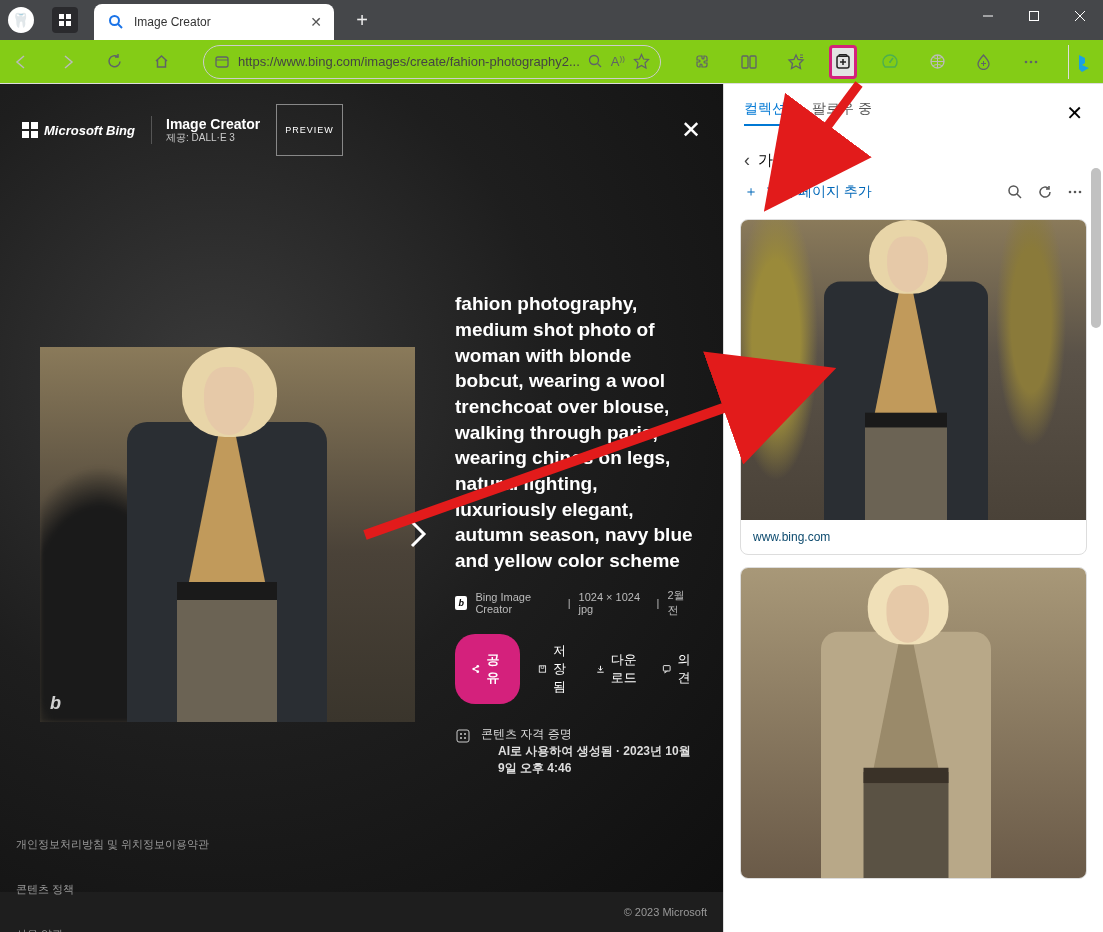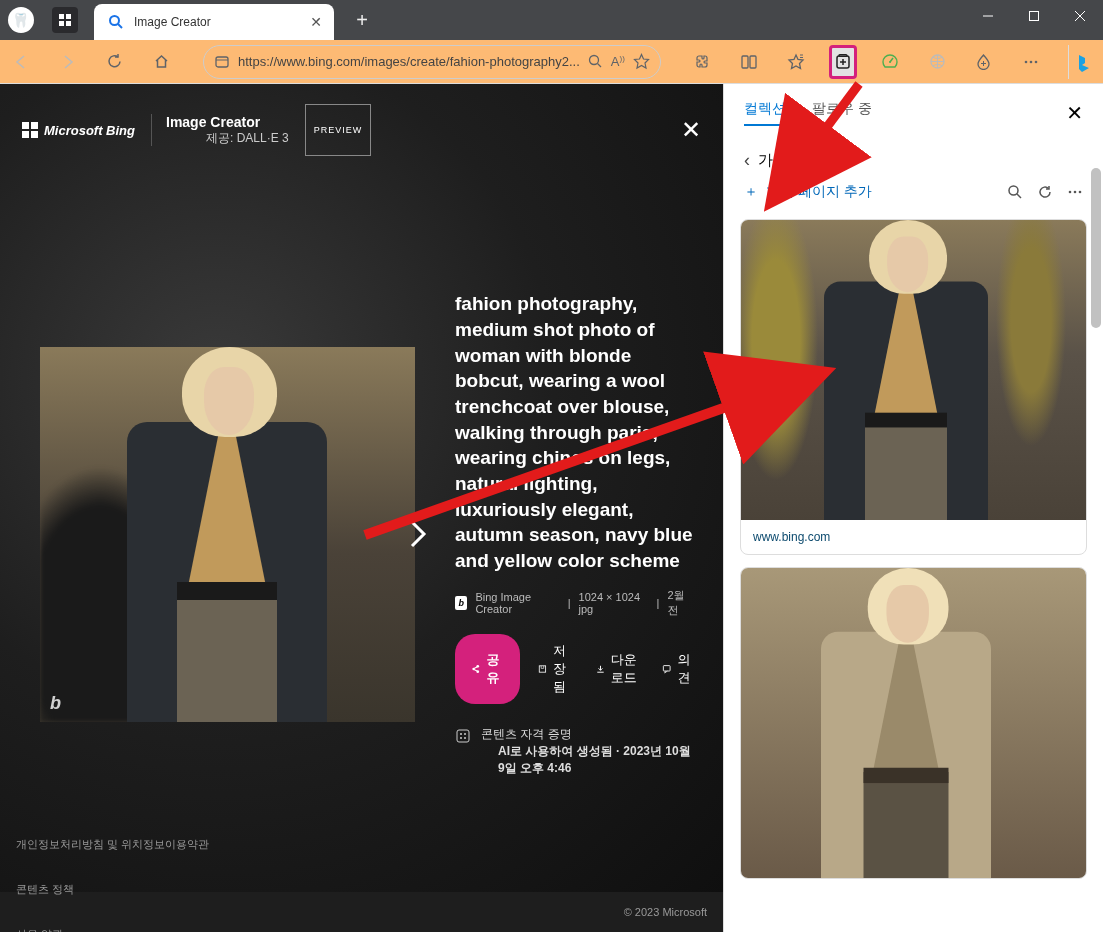--- a/index.html
+++ b/index.html
@@ -12,41 +12,41 @@
     .workspace-icon { width: 26px; height: 26px; background: #2a2a2d; border-radius: 4px; display: flex; align-items: center; justify-content: center; color: #fff; margin-left: 10px; }
     .tab { height: 36px; background: #fff; border-radius: 8px 8px 0 0; display: flex; align-items: center; gap: 10px; padding: 0 12px 0 14px; margin-top: 4px; margin-left: 8px; min-width: 240px; }
     .tab-favicon { width: 16px; height: 16px; color: #1a73e8; }
     .tab-title { font-size: 12px; color: #333; flex: 1; }
     .tab-close { font-size: 14px; color: #555; }
     .newtab { width: 32px; height: 32px; display: flex; align-items: center; justify-content: center; color: #eee; font-size: 20px; margin-left: 4px; }
     .window-controls { position: absolute; right: 0; top: 0; display: flex; }
     .wc { width: 46px; height: 32px; display: flex; align-items: center; justify-content: center; color: #fff; }
 
     
-    .toolbar { height: 44px; background: #fdba74; display: flex; align-items: center; padding: 0 8px; gap: 20px; border-bottom: 1px solid #ddd; }
+    .toolbar { height: 44px; background: #84cc16; display: flex; align-items: center; padding: 0 8px; gap: 20px; border-bottom: 1px solid #ddd; }
     .tbtn { width: 34px; height: 34px; display: flex; align-items: center; justify-content: center; color: #5f6368; border-radius: 4px; }
     .tbtn.disabled { color: #bbb; }
     .addressbar { flex: 1; height: 34px; border: 1px solid #ccc; border-radius: 17px; display: flex; align-items: center; padding: 0 10px; gap: 8px; margin: 0 8px; }
     .url { font-size: 13px; color: #444; flex: 1; white-space: nowrap; overflow: hidden; text-overflow: ellipsis; }
     .collections-btn { border: 3px solid #d4217c; background: #e3e3e3; border-radius: 4px; }
     .copilot { width: 34px; height: 34px; display: flex; align-items: center; justify-content: center; border-left: 1px solid #ddd; margin-left: 4px; }
 
     
     .content { display: flex; height: calc(932px - 84px); }
 
     
     .creator { flex: 1; background: radial-gradient(circle at 30% 35%, #3a3a3a 0%, #1e1e1e 45%, #0e0e0e 100%); color: #fff; position: relative; display: flex; flex-direction: column; }
     .creator-header { display: flex; align-items: center; justify-content: space-between; padding: 20px 22px; }
     .brand { display: flex; align-items: center; gap: 16px; }
     .ms-bing { display: flex; align-items: center; gap: 6px; font-size: 13px; font-weight: 600; font-style: italic; }
     .ms-grid { display: grid; grid-template-columns: 7px 7px; grid-template-rows: 7px 7px; gap: 2px; }
     .ms-grid span { background: #fff; }
     .ic-block { border-left: 1px solid #555; padding-left: 14px; line-height: 1.2; }
     .ic-title { font-size: 14px; font-weight: 600; }
-    .ic-sub { font-size: 12px; color: #ccc; margin-left: 40px; }
+    .ic-sub { font-size: 10px; color: #ccc; }
     .preview-badge { border: 1px solid #888; font-size: 9px; padding: 20px 8px; letter-spacing: 1px; }
     .close-x { font-size: 24px; font-weight: 300; }
 
     .creator-body { flex: 1; display: flex; align-items: center; gap: 40px; padding: 0 20px 0 40px; position: relative; }
     .gen-image { width: 375px; height: 375px; background: linear-gradient(180deg, #8a7a5a 0%, #4a4238 55%, #3a352c 100%); position: relative; overflow: hidden; }
     .gen-image .bg-blur { position: absolute; inset: 0; background: radial-gradient(ellipse 120px 200px at 60px 280px, #1a1a1a 60%, transparent 80%), radial-gradient(ellipse 40px 200px at 60px 280px, #2a2a2a, transparent 70%); filter: blur(2px); }
     .person { position: absolute; left: 72px; top: 0; width: 230px; height: 375px; }
     .hair { position: absolute; top: 0; left: 70px; width: 95px; height: 90px; background: #e8d5a8; border-radius: 50% 50% 45% 45%; }
     .face { position: absolute; top: 20px; left: 92px; width: 50px; height: 68px; background: #e6c9a8; border-radius: 40% 40% 50% 50%; }
     .coat { position: absolute; top: 75px; left: 15px; width: 200px; height: 300px; background: #2a2e33; border-radius: 20px 20px 0 0; }

